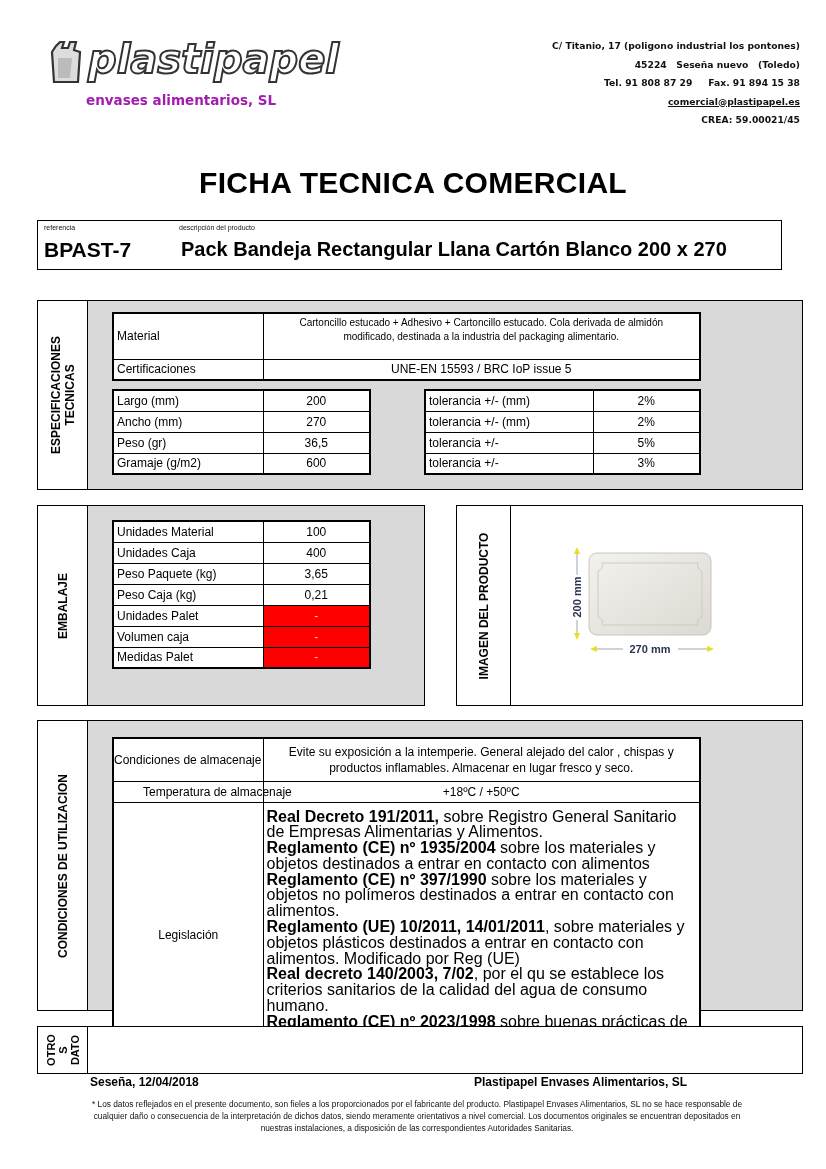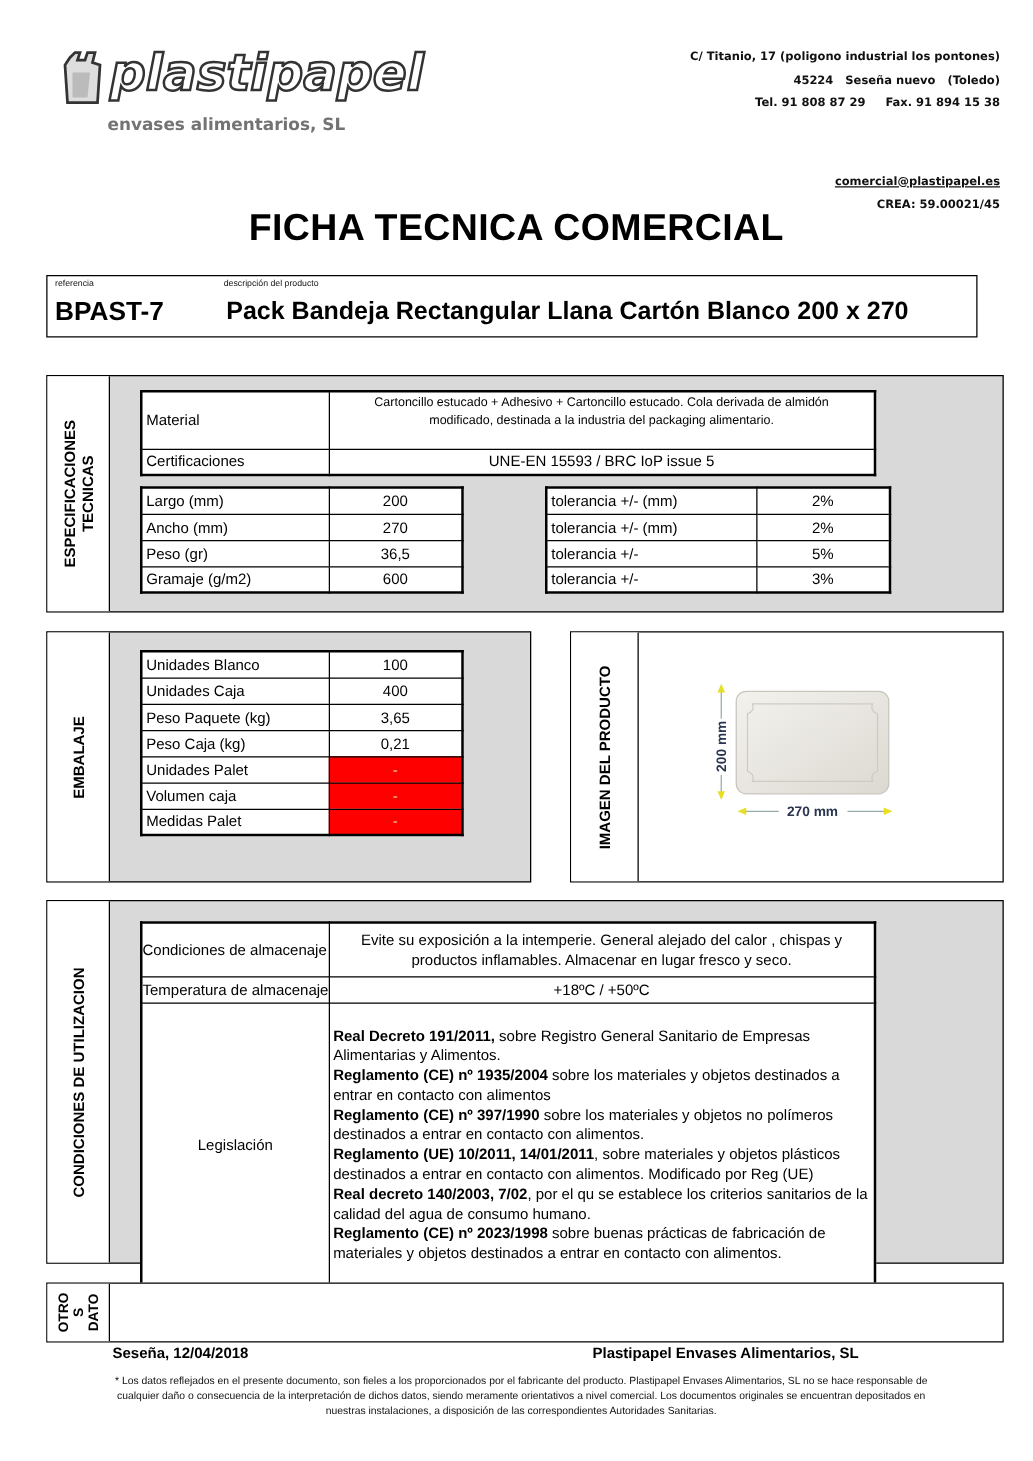--- a/index.html
+++ b/index.html
@@ -2,25 +2,25 @@
 <html><head>
 <meta charset="utf-8">
 <style>
   * { box-sizing: border-box; margin: 0; padding: 0; }
   html, body { width: 826px; height: 1169px; background: #ffffff; overflow: hidden; }
   body { position: relative; font-family: "Liberation Sans", sans-serif; color: #000; }
 
   
   .logo { position: absolute; left: 46px; top: 36px; width: 270px; height: 80px; }
   .logo-word { position: absolute; left: 42px; top: 0px; font-family: "DejaVu Sans", sans-serif; font-weight: bold; font-style: italic; font-size: 40px; color: #fff; -webkit-text-stroke: 2px #333; letter-spacing: 0px; }
-  .logo-sub { position: absolute; left: 40px; top: 56px; font-family: "DejaVu Sans", sans-serif; font-weight: bold; font-size: 13.5px; color: #737373; }
+  .logo-sub { position: absolute; left: 40px; top: 56px; font-family: "DejaVu Sans", sans-serif; font-weight: bold; font-size: 13.5px; color: #a21caf; }
   .logo-bag { position: absolute; left: 4px; top: 4px; width: 36px; height: 44px; }
 
   .address { position: absolute; right: 26px; top: 37px; text-align: right; font-family: "DejaVu Sans", sans-serif; font-weight: bold; font-size: 9.2px; line-height: 18.5px; color: #111; }
-  .address .email { text-decoration: underline; margin-top: 44px; }
+  .address .email { text-decoration: underline; }
 
   .doc-title { position: absolute; left: 0; width: 826px; top: 166px; text-align: center; font-weight: bold; font-size: 30px; letter-spacing: 0.3px; }
 
   
   .ref-box { position: absolute; left: 37px; top: 220px; width: 745px; height: 50px; border: 1.5px solid #000; }
   .ref-label { position: absolute; top: 3px; font-size: 7px; color: #111; }
   .ref-code { position: absolute; left: 6px; top: 17px; font-size: 21px; font-weight: bold; }
   .ref-desc { position: absolute; left: 143px; top: 17px; font-size: 20px; font-weight: bold; }
 
   
@@ -111,21 +111,21 @@
         <td>Peso (gr)</td>
         <td class="c">36,5</td>
       </tr>
   <tr>
         <td>Gramaje (g/m2)</td>
         <td class="c">600</td>
       </tr>
 </tbody>
   </table>
 
-<table class="outer2" style="left:424px; top:389px; width:277px;margin-left:12px;">
+<table class="outer2" style="left:424px; top:389px; width:277px;">
   <tbody>
       <tr>
         <td style="width:168px;">tolerancia +/- (mm)</td>
         <td class="c">2%</td>
       </tr>
   <tr>
         <td>tolerancia +/- (mm)</td>
         <td class="c">2%</td>
       </tr>
   <tr>
@@ -141,21 +141,21 @@
 
 <div class="section" style="left:37px; top:505px; width:388px; height:201px;">
   <div class="section-side">
     <div class="side-label">EMBALAJE</div>
   </div>
 </div>
 
 <table class="outer2" style="left:112px; top:520px; width:259px;">
   <tbody>
       <tr>
-        <td style="width:150px;">Unidades Blanco</td>
+        <td style="width:150px;">Unidades Material</td>
         <td class="c">100</td>
       </tr>
   <tr>
         <td>Unidades Caja</td>
         <td class="c">400</td>
       </tr>
   <tr>
         <td>Peso Paquete (kg)</td>
         <td class="c">3,65</td>
       </tr>
@@ -220,27 +220,27 @@
     <td style="width:150px; height:43px; overflow:hidden; max-width:150px; padding:0;">
           <div style="width:150px; overflow:hidden; white-space:nowrap;">Condiciones de almacenaje</div>
         </td>
     <td class="c" style="line-height:16px; font-size:12px;">
       <div>Evite su exposición a la intemperie. General alejado del calor , chispas y</div>
       <div>productos inflamables. Almacenar en lugar fresco y seco.</div>
     </td>
   </tr>
   <tr>
     <td style="padding:0; max-width:150px;">
-          <div style="width:150px; overflow:hidden; white-space:nowrap;">Temperatura de almacenaje</div>
+          <div style="width:150px; overflow:hidden; white-space:nowrap;margin-left:29px;">Temperatura de almacenaje</div>
         </td>
     <td class="c">+18ºC /  +50ºC</td>
   </tr>
   <tr>
     <td class="c" style="height:192px;">Legislación</td>
-    <td style="white-space:normal; font-size:12px; line-height:15.8px; vertical-align:top; padding:19px 3px;">
+    <td style="white-space:normal; font-size:16px; line-height:15.8px; vertical-align:top; padding:6px 3px;">
       <div><b>Real Decreto 191/2011,</b><span> sobre Registro General Sanitario de Empresas Alimentarias y Alimentos.</span></div>
       <div><b>Reglamento (CE) nº 1935/2004</b><span> sobre los materiales y objetos destinados a entrar en contacto con alimentos</span></div>
       <div><b>Reglamento (CE) nº 397/1990</b><span> sobre los materiales y objetos no polímeros destinados a entrar en contacto con alimentos.</span></div>
       <div><b>Reglamento (UE) 10/2011, 14/01/2011</b><span>, sobre materiales y objetos plásticos destinados a entrar en contacto con alimentos. Modificado por Reg (UE)</span></div>
       <div><b>Real decreto 140/2003, 7/02</b><span>, por el qu se establece los criterios sanitarios de la calidad del agua de consumo humano.</span></div>
       <div><b>Reglamento (CE) nº 2023/1998</b><span> sobre buenas prácticas de fabricación de materiales y objetos destinados a entrar en contacto con alimentos.</span></div>
     </td>
   </tr>
 </tbody>
   </table>

